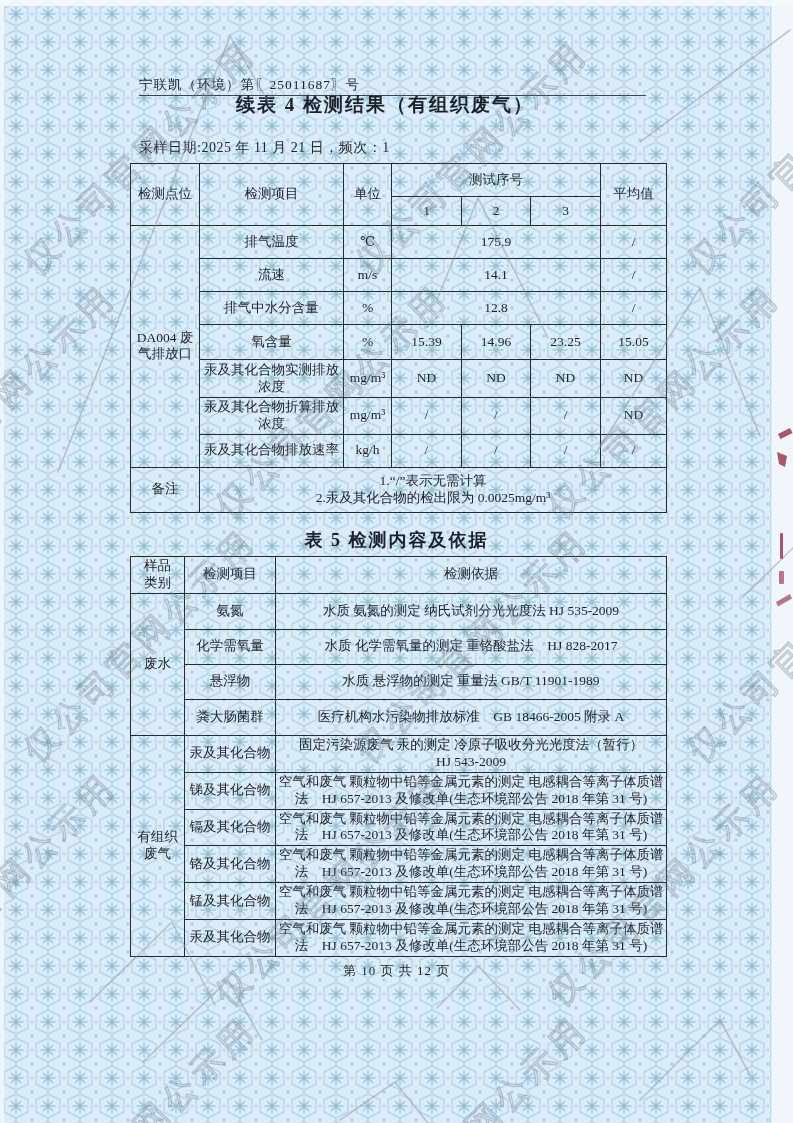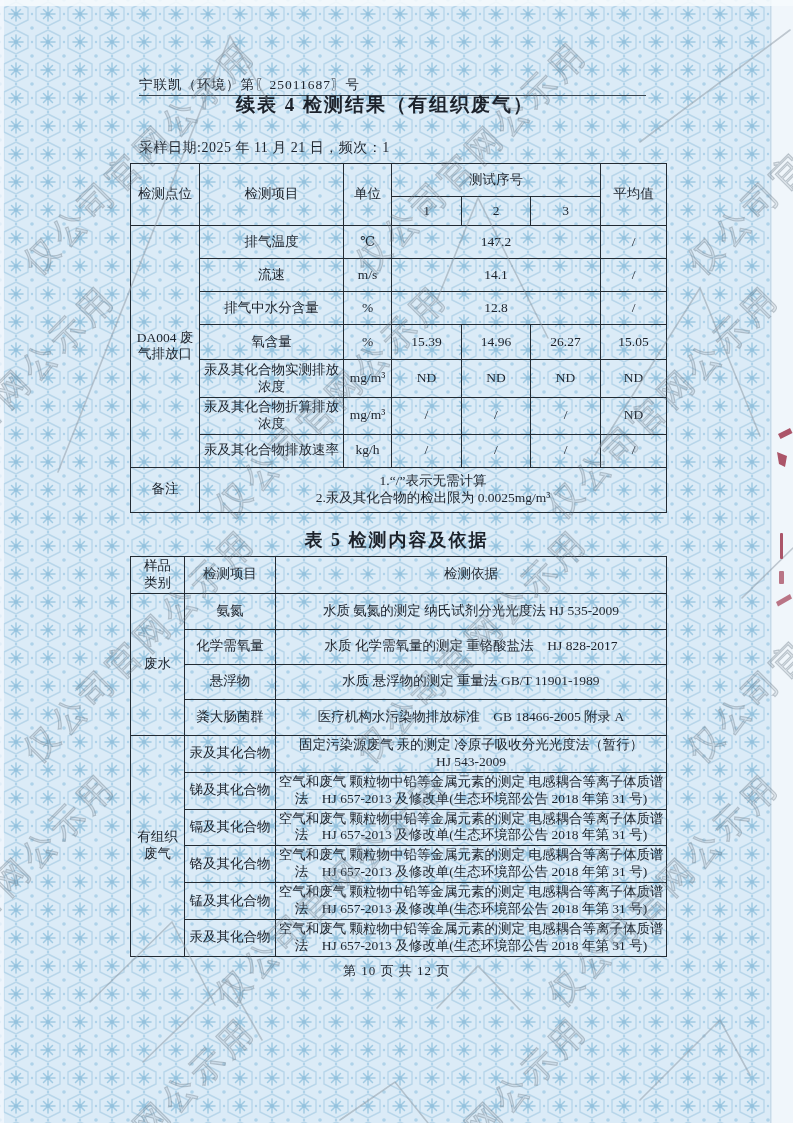--- a/index.html
+++ b/index.html
@@ -108,41 +108,41 @@
         <tr style="height:29px">
           <td>1</td>
           <td>2</td>
           <td>3</td>
         </tr>
         <tr style="height:33px">
           <td rowspan="7" class="pre site-cell">DA004 废
 气排放口</td>
           <td>排气温度</td>
           <td>℃</td>
-          <td colspan="3">147.2</td>
+          <td colspan="3">175.9</td>
           <td>/</td>
         </tr>
         <tr style="height:33px">
           <td>流速</td>
           <td>m/s</td>
           <td colspan="3">14.1</td>
           <td>/</td>
         </tr>
         <tr style="height:33px">
           <td>排气中水分含量</td>
           <td>%</td>
           <td colspan="3">12.8</td>
           <td>/</td>
         </tr>
         <tr style="height:35px">
           <td>氧含量</td>
           <td>%</td>
           <td>15.39</td>
           <td>14.96</td>
-          <td>26.27</td>
+          <td>23.25</td>
           <td>15.05</td>
         </tr>
         <tr style="height:38px">
           <td>汞及其化合物实测排放浓度</td>
           <td class="small">mg/m³</td>
           <td>ND</td>
           <td>ND</td>
           <td>ND</td>
           <td>ND</td>
         </tr>

